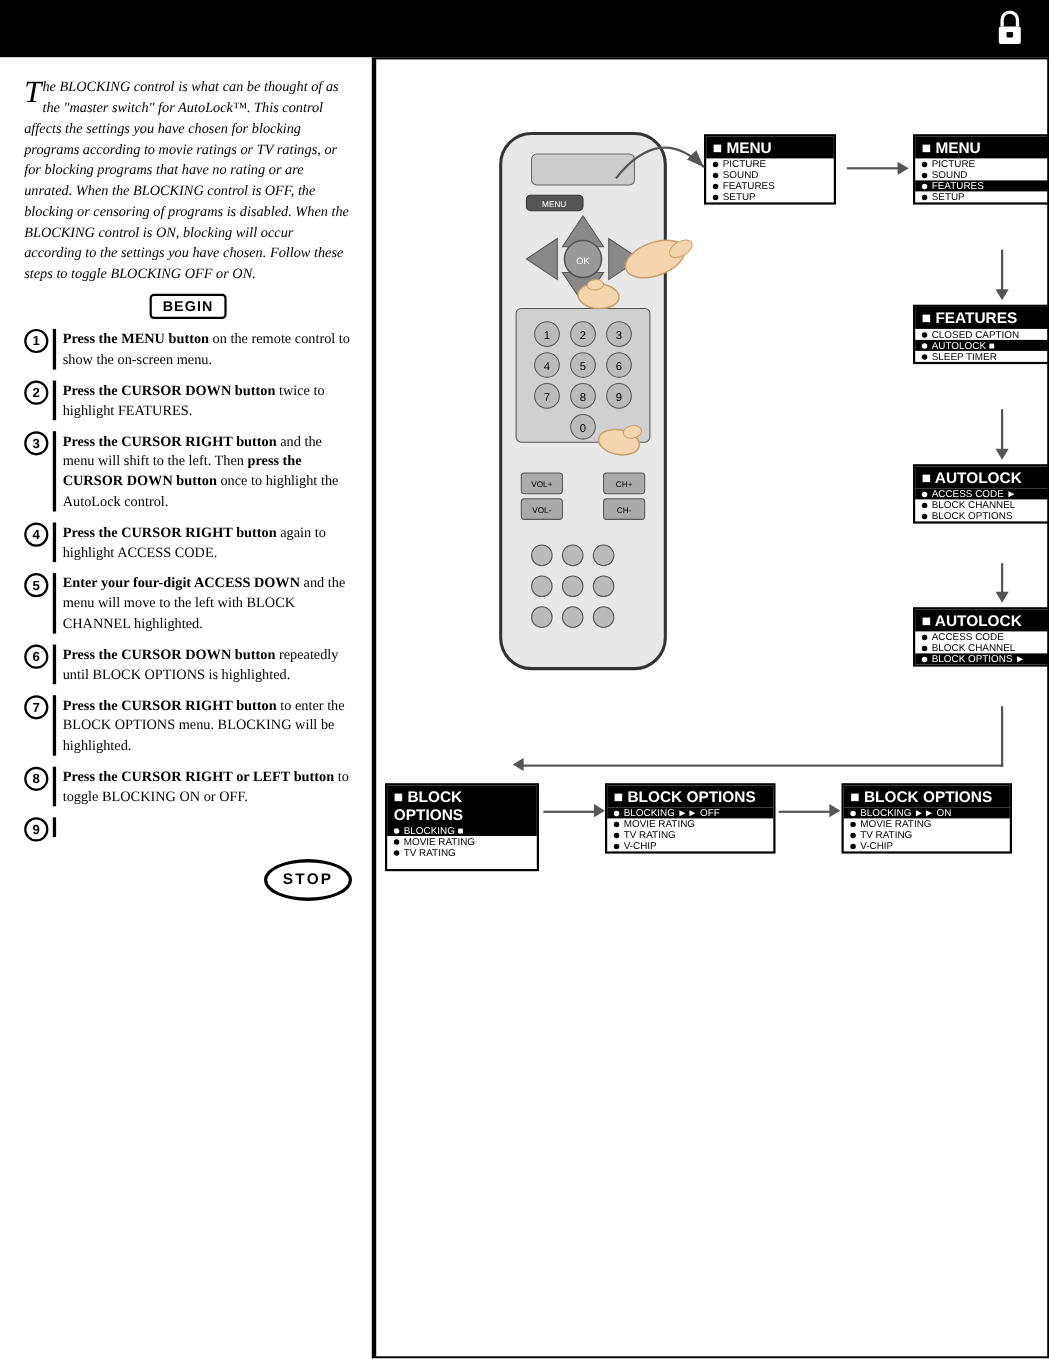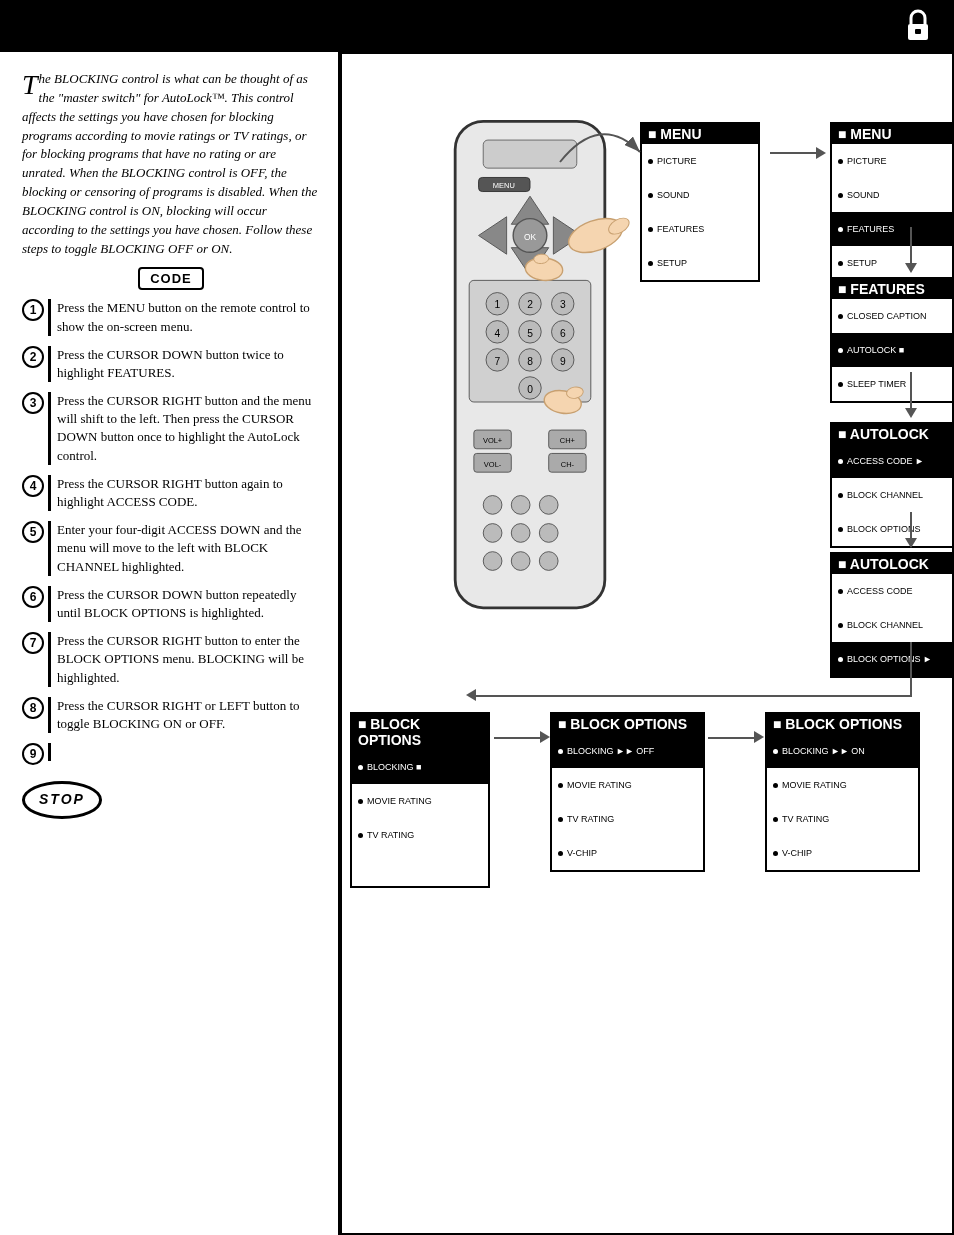--- a/index.html
+++ b/index.html
@@ -103,28 +103,27 @@
     }
 
     
     .step-content {
       flex: 1;
       border-left: 3px solid #000;
       padding-left: 6px;
     }
 
     .step-content b {
-      font-weight: normal;
+      font-weight: bold;
     }
 
     .stop-badge {
       display: flex;
-      justify-content: flex-start;
+      justify-content: flex-end;
       margin-top: 16px;
-      font-style: italic;
     }
 
     .stop-badge span {
       border: 3px solid #000;
       border-radius: 50%;
       padding: 6px 14px;
       font-weight: bold;
       font-size: 14px;
       letter-spacing: 2px;
       font-family: Arial, sans-serif;
@@ -149,21 +148,21 @@
 
     .menu-box .menu-title {
       background: #000;
       color: #fff;
       padding: 2px 6px;
       font-weight: bold;
       font-size: 14px;
     }
 
     .menu-box .menu-item {
-      padding: 12px 6px;
+      padding: 0 6px;
       font-size: 9px;
       display: flex;
       align-items: center;
     }
 
     .menu-box .menu-item.highlighted {
       background: #000;
       color: #fff;
     }
 
@@ -209,21 +208,21 @@
 
 <div class="main-content">
 
   <div class="left-panel">
 
     <div class="intro-text">
       <span class="drop-cap">T</span><span>he BLOCKING control is what can be thought of as the "master switch" for AutoLock™. This control affects the settings you have chosen for blocking programs according to movie ratings or TV ratings, or for blocking programs that have no rating or are unrated. When the BLOCKING control is OFF, the blocking or censoring of programs is disabled. When the BLOCKING control is ON, blocking will occur according to the settings you have chosen. Follow these steps to toggle BLOCKING OFF or ON.</span>
     </div>
 
     <div class="begin-badge">
-      <span>CODE</span>
+      <span>BEGIN</span>
     </div>
 
     <div class="step">
       <div class="step-circle">1</div>
       <div class="step-content">
         <b>Press the MENU button</b> on the remote control to show the on-screen menu.
       </div>
     </div>
 
     <div class="step">

